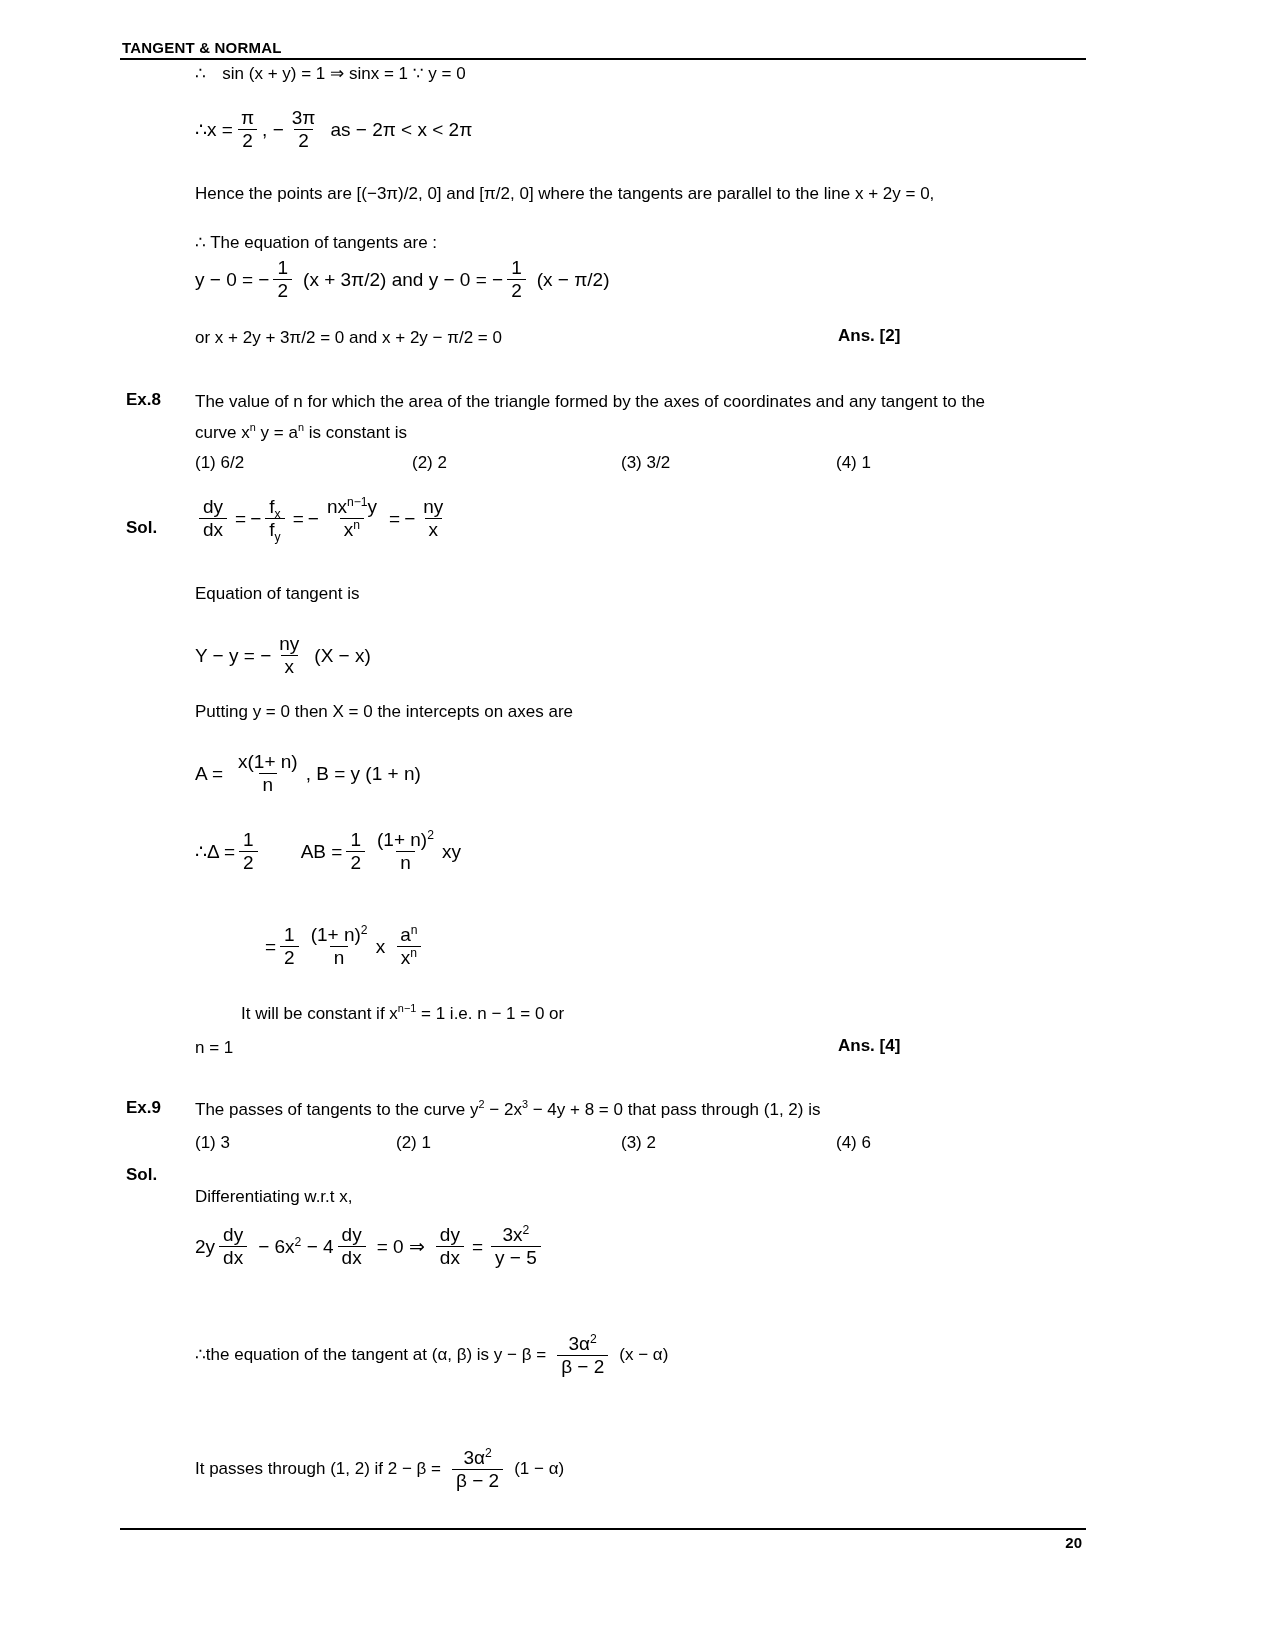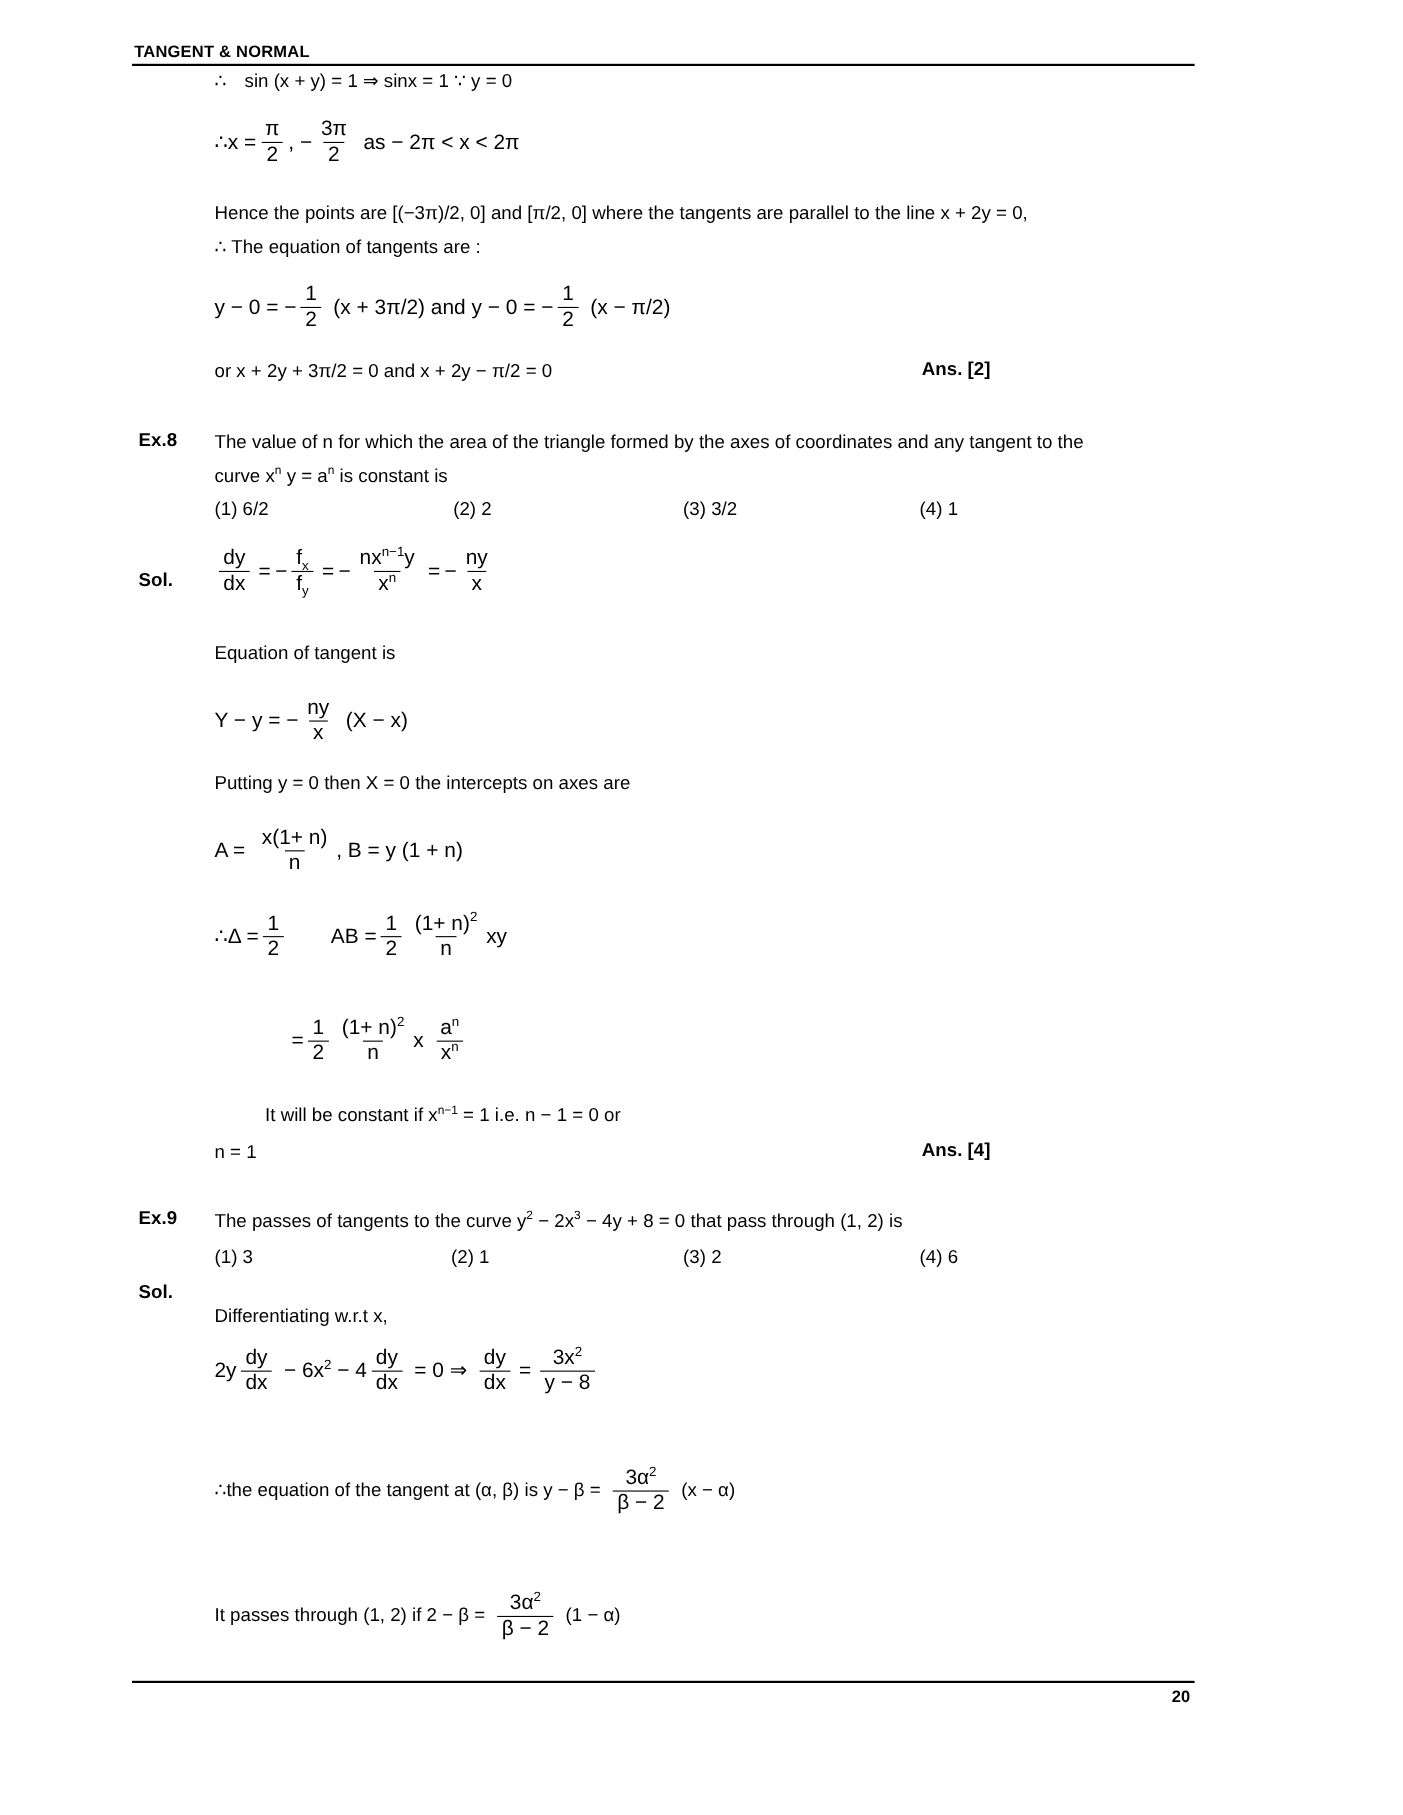--- a/index.html
+++ b/index.html
@@ -160,21 +160,21 @@
         <span class="num">3π</span>
         <span class="den">2</span>
       </span>
       <span class="sp"></span>
       <span>as − 2π &lt; x &lt; 2π</span>
     </span>
   </div>
 
   <div class="block body-col" style="top:182px; width:900px;">
     <div class="txt-justify">Hence the points are [(−3π)/2, 0] and [π/2, 0] where the tangents are parallel to the line x + 2y = 0,</div>
-    <div class="txt" style="margin-top:6px;">∴ The equation of tangents are :</div>
+    <div class="txt" style="margin-top:24px;">∴ The equation of tangents are :</div>
   </div>
 
   <div class="block body-col" style="top:258px;text-align:right;">
     <span class="math">
       <span>y − 0 = −</span>
       <span class="frac">
         <span class="num">1</span>
         <span class="den">2</span>
       </span>
       <span class="sp"></span>
@@ -338,21 +338,21 @@
     <div class="txt">
       <span>The passes of tangents to the curve y</span><sup>2</sup><span> − 2x</span><sup>3</sup><span> − 4y + 8 = 0 that pass through (1, 2) is</span>
     </div>
   </div>
 
   <div class="opt-row" style="left:195px; top:1133px;">
     <span class="opt" style="left:0px;">
       <span>(1)</span>
       <span>3</span>
     </span>
-    <span class="opt" style="left:215px;">
+    <span class="opt" style="left:201px;">
       <span>(2)</span>
       <span>1</span>
     </span>
     <span class="opt" style="left:426px;">
       <span>(3)</span>
       <span>2</span>
     </span>
     <span class="opt" style="left:641px;">
       <span>(4)</span>
       <span>6</span>
@@ -380,21 +380,21 @@
       <span class="sp"></span>
       <span>= 0 ⇒</span>
       <span class="sp"></span>
       <span class="frac">
         <span class="num">dy</span>
         <span class="den">dx</span>
       </span>
       <span class="op">=</span>
       <span class="frac">
         <span class="num"><span>3x</span><sup>2</sup></span>
-        <span class="den">y − 8</span>
+        <span class="den">y − 5</span>
       </span>
     </span>
   </div>
 
   <div class="block body-col" style="top:1334px;">
     <span class="math">
       <span class="sm">∴the equation of the tangent at (α, β) is y − β =</span>
       <span class="sp"></span>
       <span class="frac">
         <span class="num"><span>3α</span><sup>2</sup></span>

